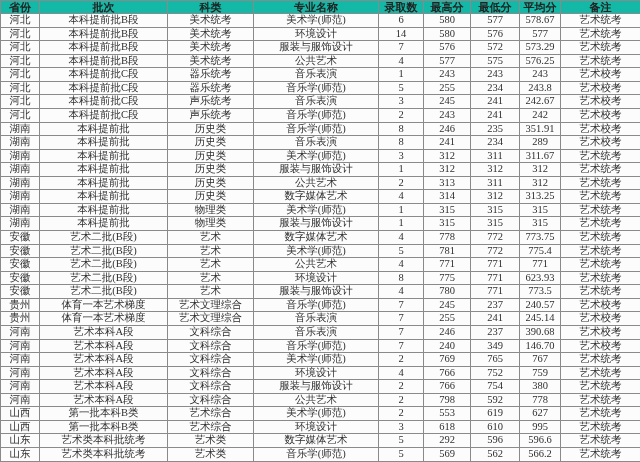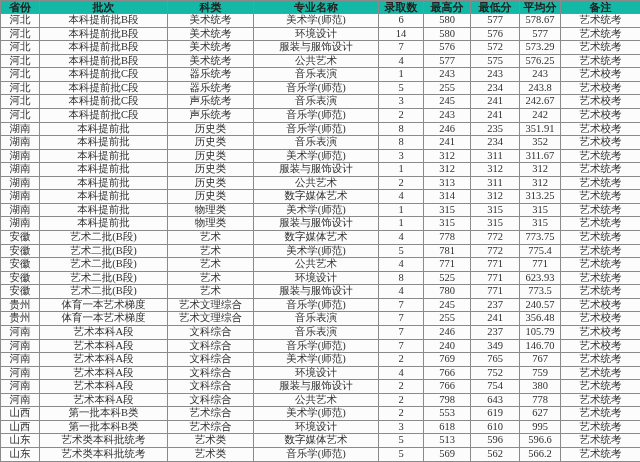--- a/index.html
+++ b/index.html
@@ -172,21 +172,21 @@
         <td>艺术校考</td>
       </tr>
       <tr>
         <td>湖南</td>
         <td>本科提前批</td>
         <td>历史类</td>
         <td>音乐表演</td>
         <td>8</td>
         <td>241</td>
         <td>234</td>
-        <td>352</td>
+        <td>289</td>
         <td>艺术校考</td>
       </tr>
       <tr>
         <td>湖南</td>
         <td>本科提前批</td>
         <td>历史类</td>
         <td>美术学(师范)</td>
         <td>3</td>
         <td>312</td>
         <td>311</td>
@@ -280,21 +280,21 @@
         <td>771</td>
         <td>771</td>
         <td>艺术统考</td>
       </tr>
       <tr>
         <td>安徽</td>
         <td>艺术二批(B段)</td>
         <td>艺术</td>
         <td>环境设计</td>
         <td>8</td>
-        <td>525</td>
+        <td>775</td>
         <td>771</td>
         <td>623.93</td>
         <td>艺术统考</td>
       </tr>
       <tr>
         <td>安徽</td>
         <td>艺术二批(B段)</td>
         <td>艺术</td>
         <td>服装与服饰设计</td>
         <td>4</td>
@@ -315,32 +315,32 @@
         <td>艺术校考</td>
       </tr>
       <tr>
         <td>贵州</td>
         <td>体育一本艺术梯度</td>
         <td>艺术文理综合</td>
         <td>音乐表演</td>
         <td>7</td>
         <td>255</td>
         <td>241</td>
-        <td>356.48</td>
+        <td>245.14</td>
         <td>艺术校考</td>
       </tr>
       <tr>
         <td>河南</td>
         <td>艺术本科A段</td>
         <td>文科综合</td>
         <td>音乐表演</td>
         <td>7</td>
         <td>246</td>
         <td>237</td>
-        <td>105.79</td>
+        <td>390.68</td>
         <td>艺术校考</td>
       </tr>
       <tr>
         <td>河南</td>
         <td>艺术本科A段</td>
         <td>文科综合</td>
         <td>音乐学(师范)</td>
         <td>7</td>
         <td>240</td>
         <td>349</td>
@@ -380,21 +380,21 @@
         <td>380</td>
         <td>艺术统考</td>
       </tr>
       <tr>
         <td>河南</td>
         <td>艺术本科A段</td>
         <td>文科综合</td>
         <td>公共艺术</td>
         <td>2</td>
         <td>798</td>
-        <td>643</td>
+        <td>592</td>
         <td>778</td>
         <td>艺术统考</td>
       </tr>
       <tr>
         <td>山西</td>
         <td>第一批本科B类</td>
         <td>艺术综合</td>
         <td>美术学(师范)</td>
         <td>2</td>
         <td>553</td>
@@ -412,21 +412,21 @@
         <td>610</td>
         <td>995</td>
         <td>艺术统考</td>
       </tr>
       <tr>
         <td>山东</td>
         <td>艺术类本科批统考</td>
         <td>艺术类</td>
         <td>数字媒体艺术</td>
         <td>5</td>
-        <td>513</td>
+        <td>292</td>
         <td>596</td>
         <td>596.6</td>
         <td>艺术统考</td>
       </tr>
       <tr>
         <td>山东</td>
         <td>艺术类本科批统考</td>
         <td>艺术类</td>
         <td>音乐学(师范)</td>
         <td>5</td>

